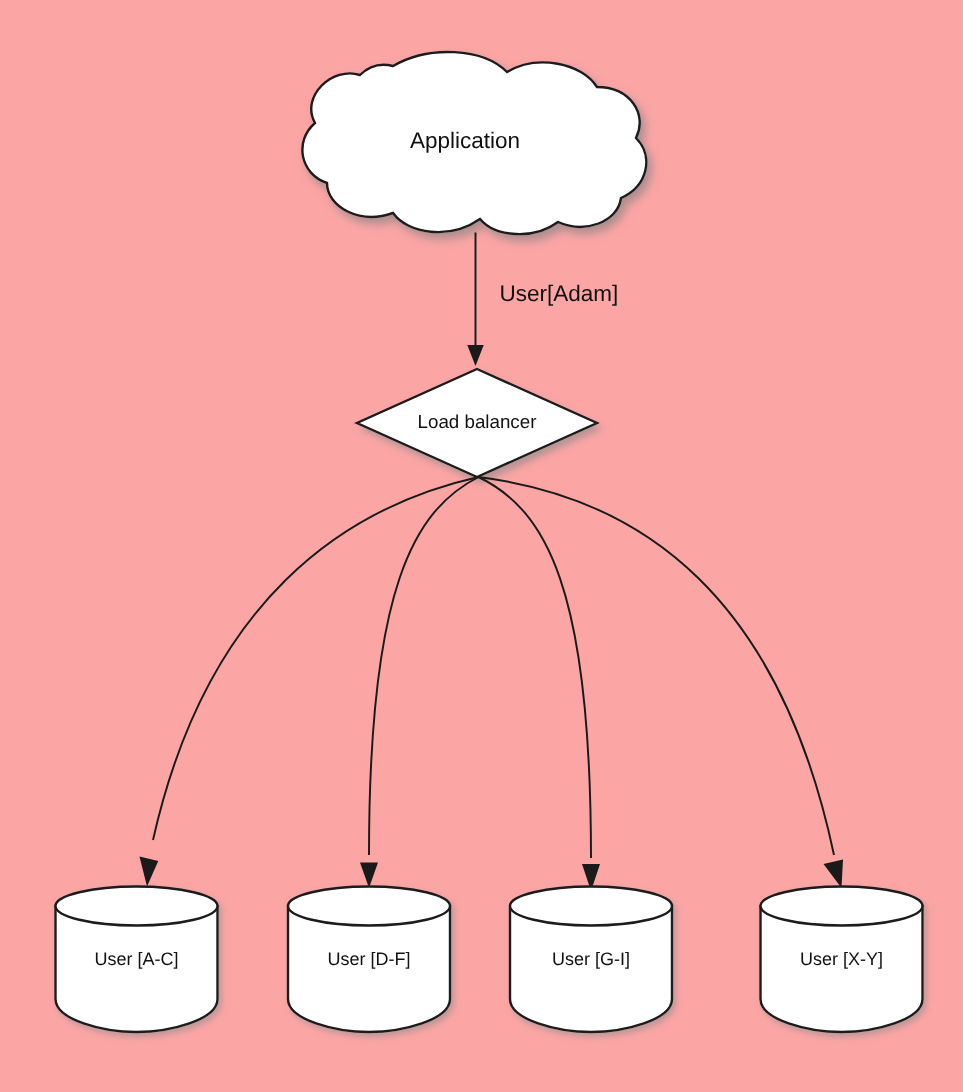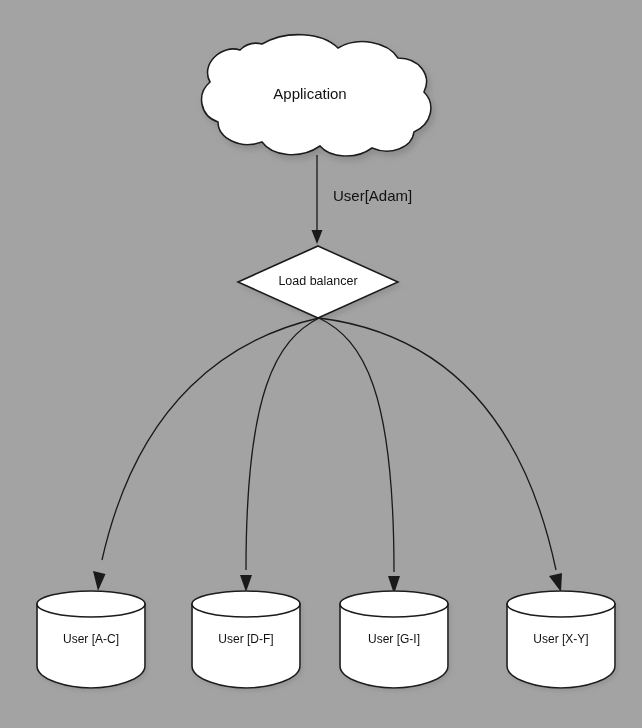--- a/index.html
+++ b/index.html
@@ -10,21 +10,21 @@
   body {
     font-family: "Liberation Sans", sans-serif;
     width: 642px;
     height: 728px;
     overflow: hidden;
   }
   #diagram-root {
     position: relative;
     width: 642px;
     height: 728px;
-    background: #a3a3a3;
+    background: #fca5a5;
   }
   svg#diagram-canvas {
     position: absolute;
     top: 0;
     left: 0;
     width: 642px;
     height: 728px;
     display: block;
   }
   .node-shape {

